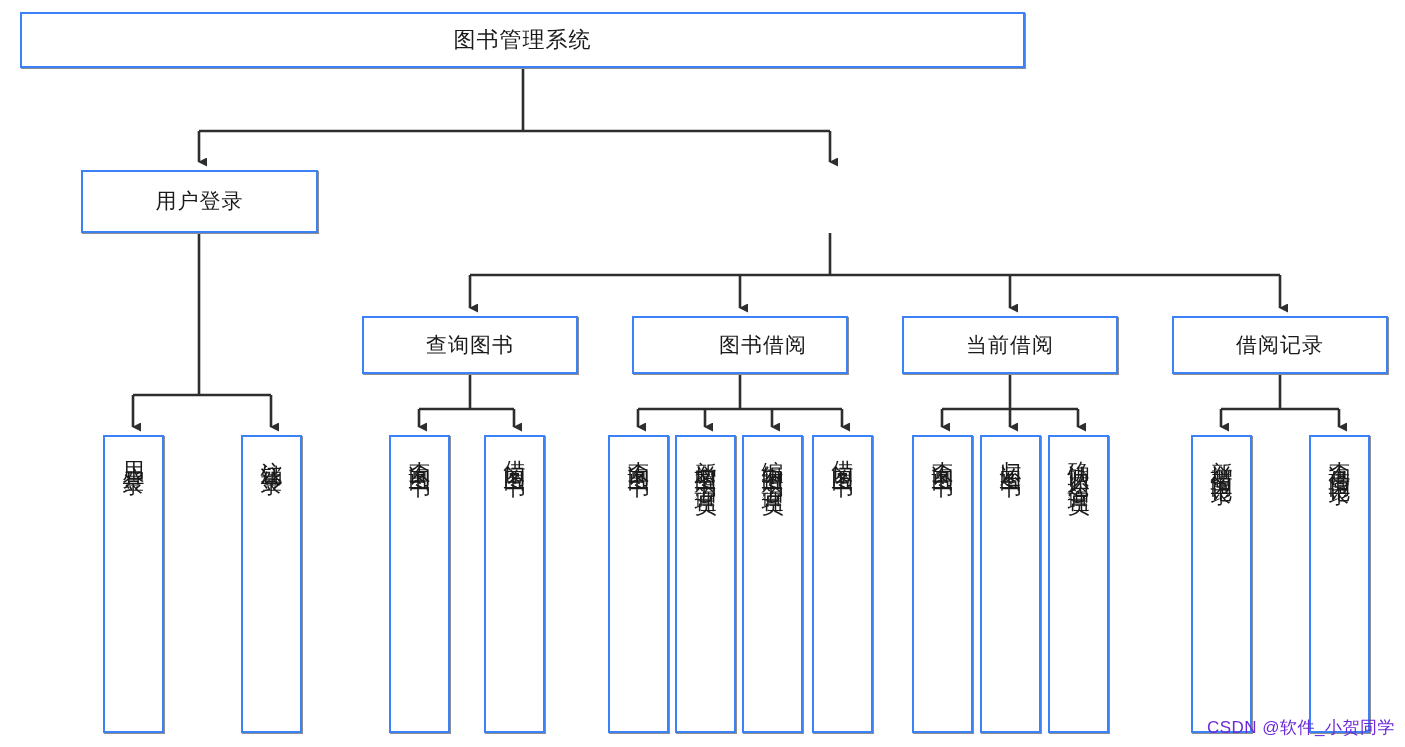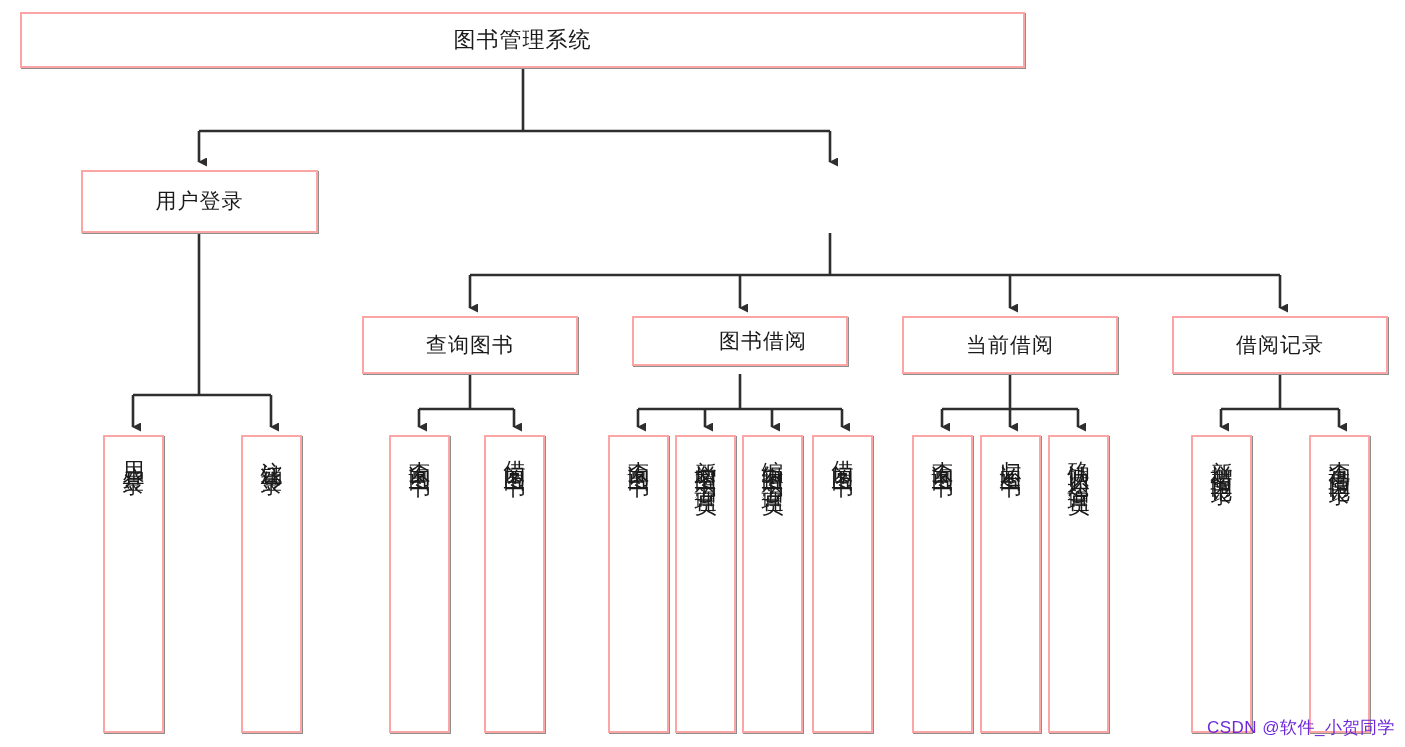--- a/index.html
+++ b/index.html
@@ -10,21 +10,21 @@
     overflow:hidden;
     position:relative;
   }
   #canvas{position:absolute;left:0;top:0;width:1405px;height:747px;}
   svg#wires{position:absolute;left:0;top:0;width:1405px;height:747px;pointer-events:none;}
 
   .node{
     position:absolute;
     box-sizing:border-box;
     background:#ffffff;
-    border:2px solid #fca5a5;
+    border:2px solid #3b82f6;
     box-shadow:1px 1px 0 0 #8e8e8e;
     display:flex;
     align-items:center;
     justify-content:center;
     color:#1a1a1a;
   }
   .node .lbl{
     display:block;
     text-align:center;
     line-height:1.08;
@@ -123,21 +123,21 @@
 
   <div class="node h-node" style="left:81px;top:170px;width:237px;height:63px;">
     <span class="lbl">用户登录</span>
   </div>
 
 
   <div class="node h-node" style="left:362px;top:316px;width:216px;height:58px;">
     <span class="lbl">查询图书</span>
   </div>
 
-  <div class="node h-node" style="left:632px;top:316px;width:216px;height:50px;padding-left:46px;">
+  <div class="node h-node" style="left:632px;top:316px;width:216px;height:58px;padding-left:46px;">
     <span class="lbl">图书借阅</span>
   </div>
 
   <div class="node h-node" style="left:902px;top:316px;width:216px;height:58px;">
     <span class="lbl">当前借阅</span>
   </div>
 
   <div class="node h-node" style="left:1172px;top:316px;width:216px;height:58px;">
     <span class="lbl">借阅记录</span>
   </div>

